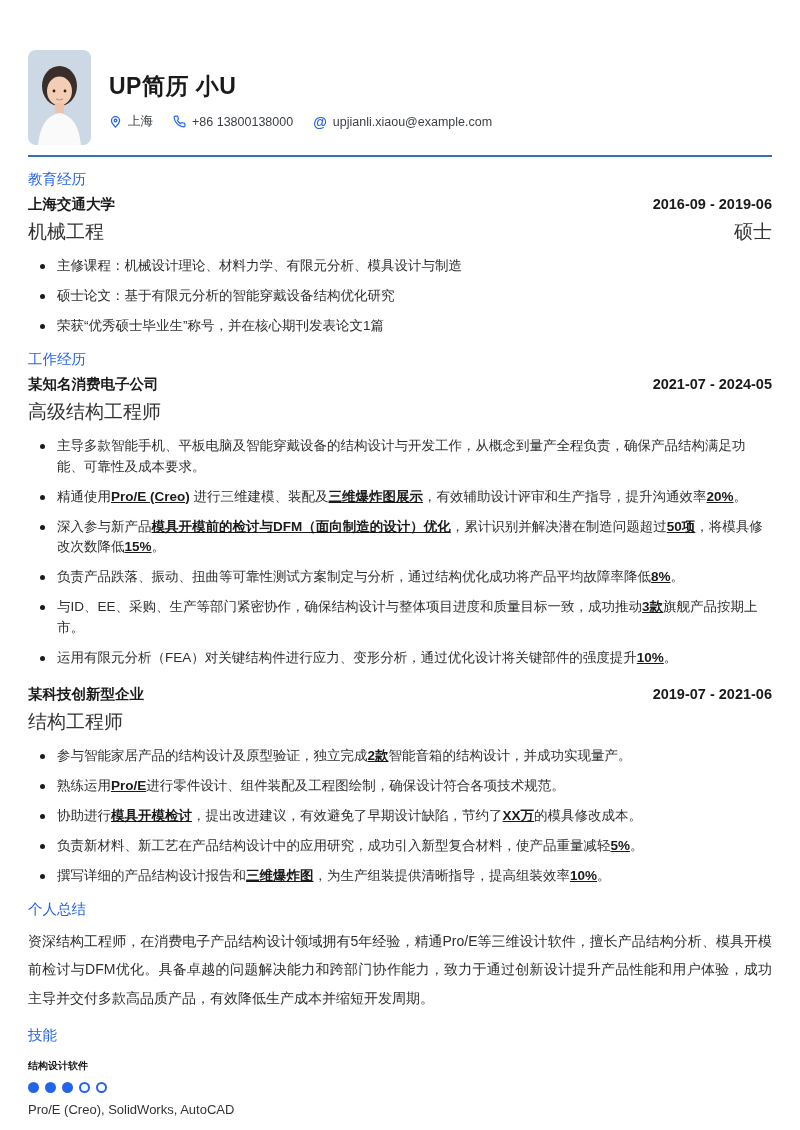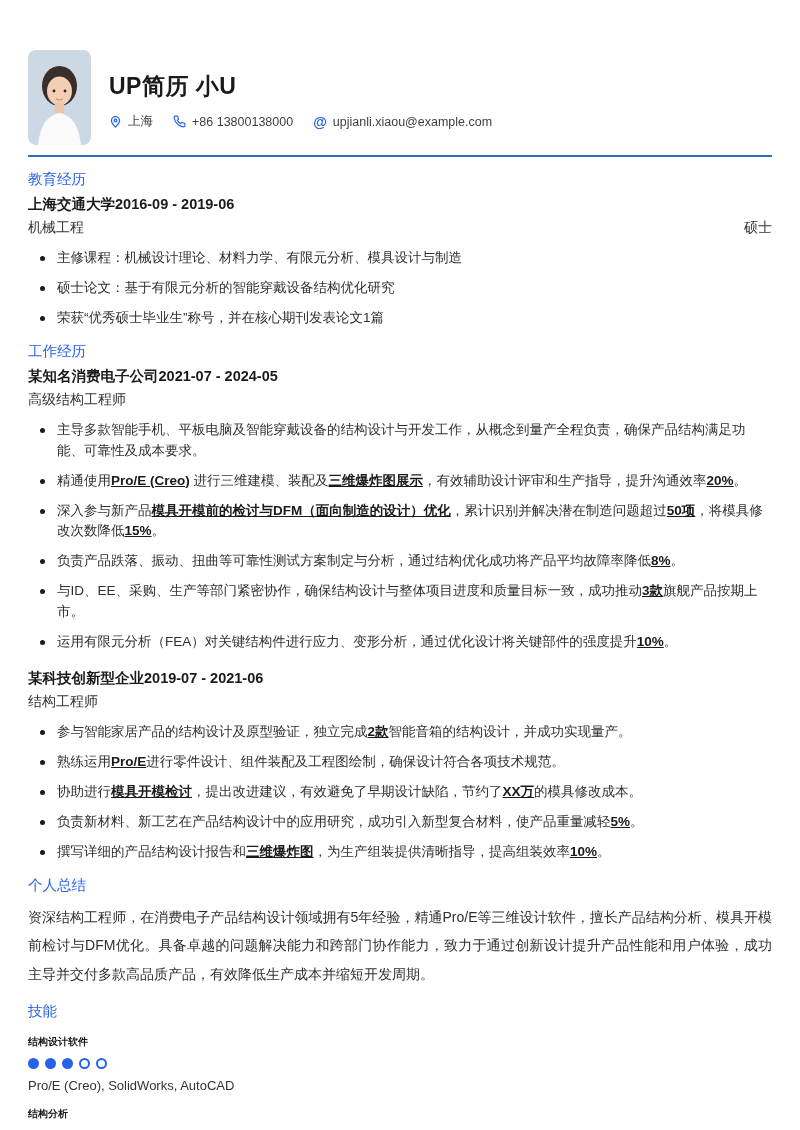--- a/index.html
+++ b/index.html
@@ -20,24 +20,24 @@
   .cicon { color:var(--accent); display:inline-flex; align-items:center; }
   .cicon svg { display:block; }
   .at-glyph { font-weight:700; font-size:14px; color:var(--accent); }
 
   .divider { border:none; border-top:2px solid var(--divider); margin-top:10px; }
 
   
   .sec-heading { font-size:14.5px; font-weight:400; color:var(--accent); margin-top:13px; }
   .entry { margin-top:6px; }
   .entry + .entry { margin-top:16px; }
-  .entry-head { display:flex; justify-content:flex-start; align-items:baseline;
-                font-size:14.5px; font-weight:700; color:#1a1a1a; margin-top:4px; }
+  .entry-head { display:flex; justify-content:space-between; align-items:baseline;
+                font-size:14.5px; font-weight:700; color:#1a1a1a; margin-top:4px;gap:28px; }
   .entry-sub  { display:flex; justify-content:space-between; align-items:flex-end;
-                font-size:14px; color:#333; margin-top:5px; }
+                font-size:19px; color:#333; margin-top:5px; }
   ul.bullets { list-style:none; margin-top:11px; padding-left:29px; }
   ul.bullets li { position:relative; font-size:13.5px; line-height:1.55;
                   color:#2f2f2f; margin-bottom:9px; }
   ul.bullets li::before { content:""; position:absolute; left:-17px; top:8px;
                   width:5px; height:5px; border-radius:50%; background:#1a1a1a; }
   .b { font-weight:700; color:#1a1a1a;text-decoration:underline; }
 
   .summary-text { font-size:14px; line-height:2.05; text-align:justify;
                   color:#2f2f2f; margin-top:8px; }
 

